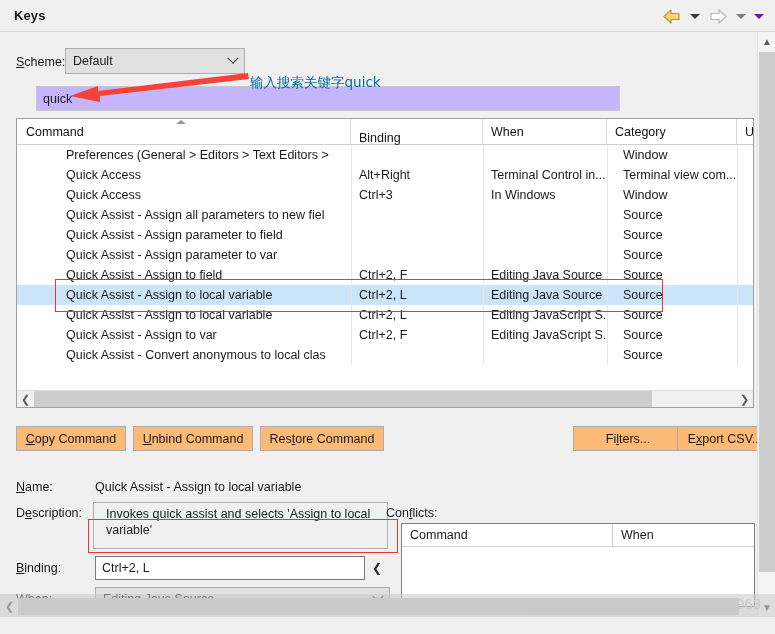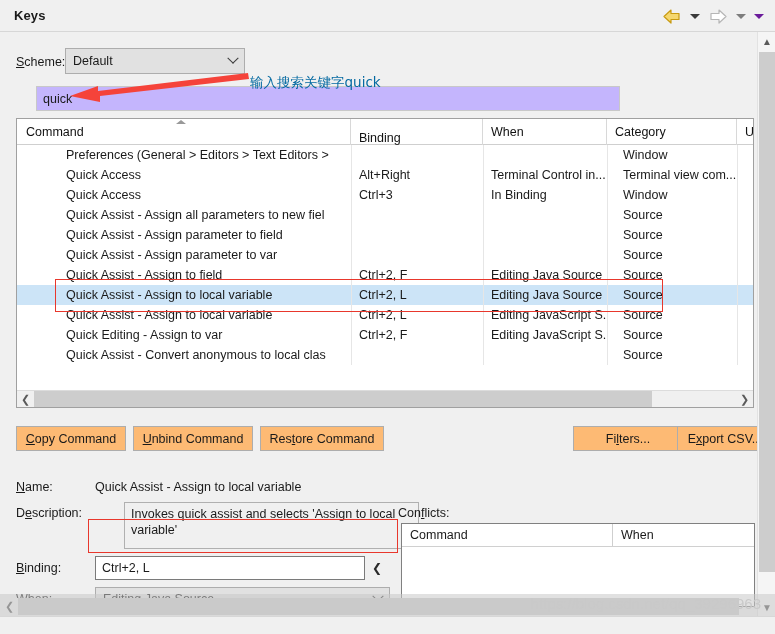--- a/index.html
+++ b/index.html
@@ -143,37 +143,37 @@
   .btn u { text-decoration: underline; }
 
   
   .lbl { position: absolute; font-size: 12.5px; color: #1a1a1a; white-space: nowrap; }
   .lbl u { text-decoration: underline; }
   .val { position: absolute; font-size: 12.5px; color: #1a1a1a; white-space: nowrap; }
 
   #desc-box {
     position: absolute; left: 93px; top: 470px; width: 295px; height: 47px;
     background: #f0f0f0; border: 1px solid #b0b0b0;
-    padding: 3px 6px; font-size: 12.5px; line-height: 16px; color: #1a1a1a; margin-left: 31px;
+    padding: 3px 12px; font-size: 12.5px; line-height: 16px; color: #1a1a1a;
   }
   #binding-input {
     position: absolute; left: 95px; top: 524px; width: 270px; height: 24px;
     background: #ffffff; border: 1px solid #7a7a7a;
     display: flex; align-items: center; padding-left: 6px; font-size: 12.5px;
   }
   #binding-prev {
     position: absolute; left: 365px; top: 524px; width: 24px; height: 24px;
     background: #f0f0f0; border: none;
     display: flex; align-items: center; justify-content: center;
     font-size: 12px; color: #2a2a2a; cursor: default;
   }
   #when-combo { left: 95px; top: 555px; width: 295px; height: 24px; }
 
   
-  #conflicts-lbl { left: 398px; top: 474px; }
+  #conflicts-lbl { left: 386px; top: 474px; }
   #conflicts-table {
     position: absolute; left: 401px; top: 491px; width: 354px; height: 84px;
     background: #ffffff; border: 1px solid #808080;
   }
   .cf-head { position: relative; height: 23px; border-bottom: 1px solid #d0d0d0; }
   .cf-th { position: absolute; top: 0; height: 23px; line-height: 23px; padding-left: 8px; font-size: 12.5px; }
   .cf-sep { position: absolute; left: 210px; top: 0; bottom: 0; width: 1px; background: #cfcfcf; }
 
   
   .redbox { position: absolute; border: 1.5px solid #e8372c; pointer-events: none; }
@@ -283,21 +283,21 @@
           <div class="row">
             <div class="cell cmd" style="left: 1px; width: 333px;">Quick Access</div>
             <div class="cell bind" style="left: 334px; width: 132px;">Alt+Right</div>
             <div class="cell when" style="left: 466px; width: 124px;">Terminal Control in...</div>
             <div class="cell cate" style="left: 590px; width: 130px;">Terminal view com...</div>
             <div class="cell user" style="left: 720px; width: 36px;"></div>
           </div>
           <div class="row">
             <div class="cell cmd" style="left: 1px; width: 333px;">Quick Access</div>
             <div class="cell bind" style="left: 334px; width: 132px;">Ctrl+3</div>
-            <div class="cell when" style="left: 466px; width: 124px;">In Binding</div>
+            <div class="cell when" style="left: 466px; width: 124px;">In Windows</div>
             <div class="cell cate" style="left: 590px; width: 130px;">Window</div>
             <div class="cell user" style="left: 720px; width: 36px;"></div>
           </div>
           <div class="row">
             <div class="cell cmd" style="left: 1px; width: 333px;">Quick Assist - Assign all parameters to new fiel</div>
             <div class="cell bind" style="left: 334px; width: 132px;"></div>
             <div class="cell when" style="left: 466px; width: 124px;"></div>
             <div class="cell cate" style="left: 590px; width: 130px;">Source</div>
             <div class="cell user" style="left: 720px; width: 36px;"></div>
           </div>
@@ -330,21 +330,21 @@
             <div class="cell user" style="left: 720px; width: 36px;"></div>
           </div>
           <div class="row">
             <div class="cell cmd" style="left: 1px; width: 333px;">Quick Assist - Assign to local variable</div>
             <div class="cell bind" style="left: 334px; width: 132px;">Ctrl+2, L</div>
             <div class="cell when" style="left: 466px; width: 124px;">Editing JavaScript S...</div>
             <div class="cell cate" style="left: 590px; width: 130px;">Source</div>
             <div class="cell user" style="left: 720px; width: 36px;"></div>
           </div>
           <div class="row">
-            <div class="cell cmd" style="left: 1px; width: 333px;">Quick Editing - Assign to var</div>
+            <div class="cell cmd" style="left: 1px; width: 333px;">Quick Assist - Assign to var</div>
             <div class="cell bind" style="left: 334px; width: 132px;">Ctrl+2, F</div>
             <div class="cell when" style="left: 466px; width: 124px;">Editing JavaScript S...</div>
             <div class="cell cate" style="left: 590px; width: 130px;">Source</div>
             <div class="cell user" style="left: 720px; width: 36px;"></div>
           </div>
           <div class="row">
             <div class="cell cmd" style="left: 1px; width: 333px;">Quick Assist - Convert anonymous to local clas</div>
             <div class="cell bind" style="left: 334px; width: 132px;"></div>
             <div class="cell when" style="left: 466px; width: 124px;"></div>
             <div class="cell cate" style="left: 590px; width: 130px;">Source</div>

